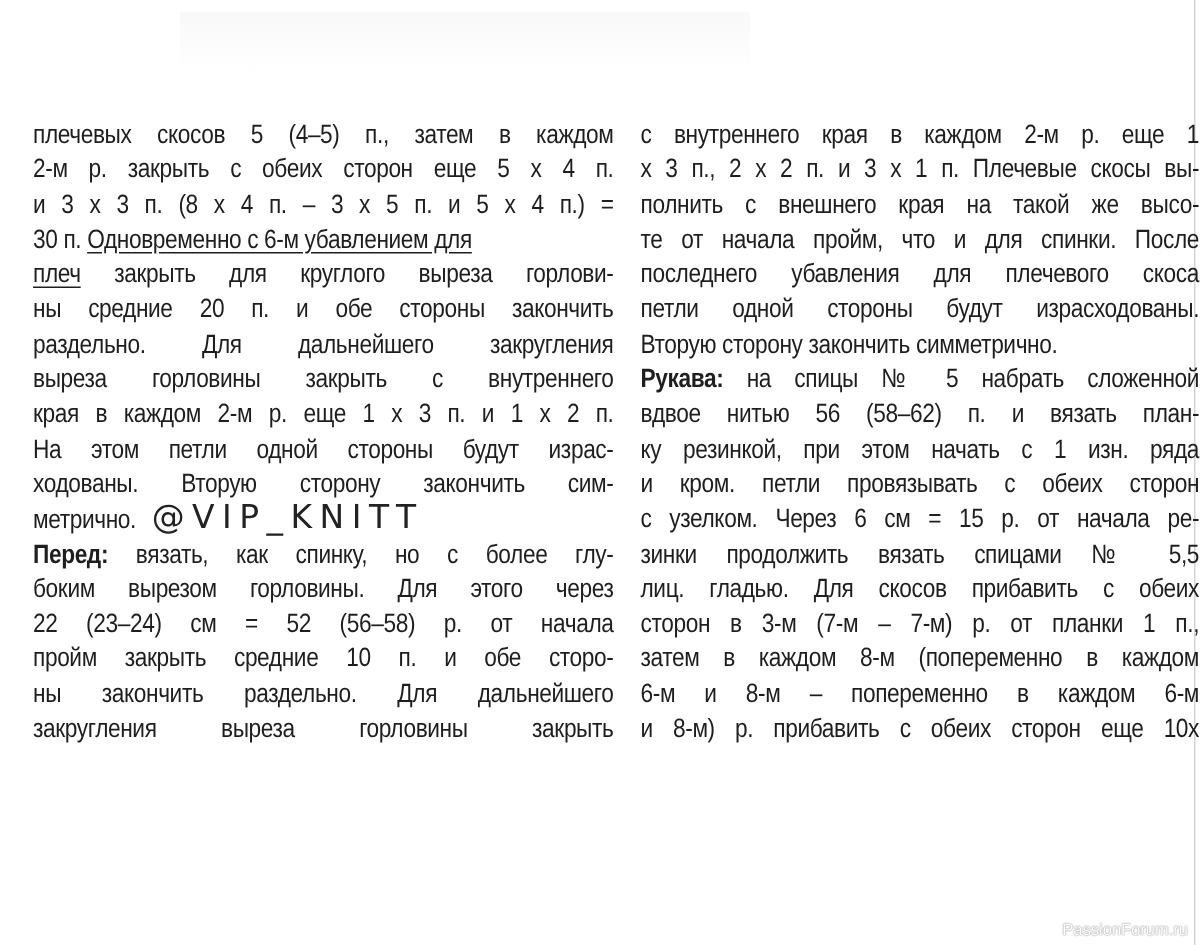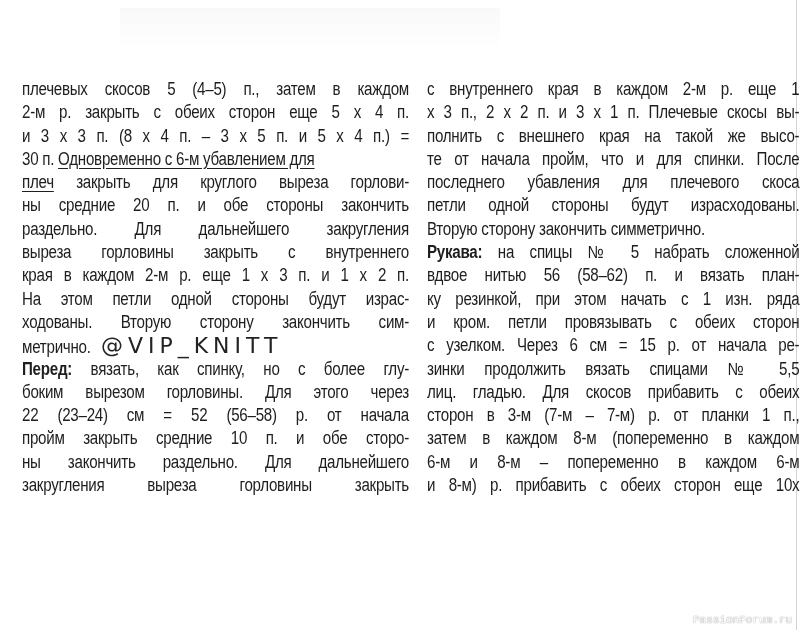--- a/index.html
+++ b/index.html
@@ -34,21 +34,21 @@
     .u { text-decoration: underline; text-underline-offset: 3px; }
     .b { font-weight: bold; }
     .watermark {
       font-family: "DejaVu Sans", sans-serif;
       font-size: 22px; font-weight: normal; letter-spacing: 5px;
       color: #222; margin-left: 8px;
       display: inline-block; transform: scaleX(1.16); transform-origin: left center;
     }
     .site-mark {
       position: absolute; right: 8px; bottom: 4px;
-      font-family: Liberation Mono, monospace; font-size: 11px;
+      font-family: Liberation Sans, sans-serif; font-size: 11px;
       color: #ffffff;
       text-shadow: 0 0 1px #9a9a9a, 0 0 1px #9a9a9a;
     }
   </style>
 </head>
 <body>
 
 <div class="top-ghost"></div>
 <div class="page-edge"></div>
 

